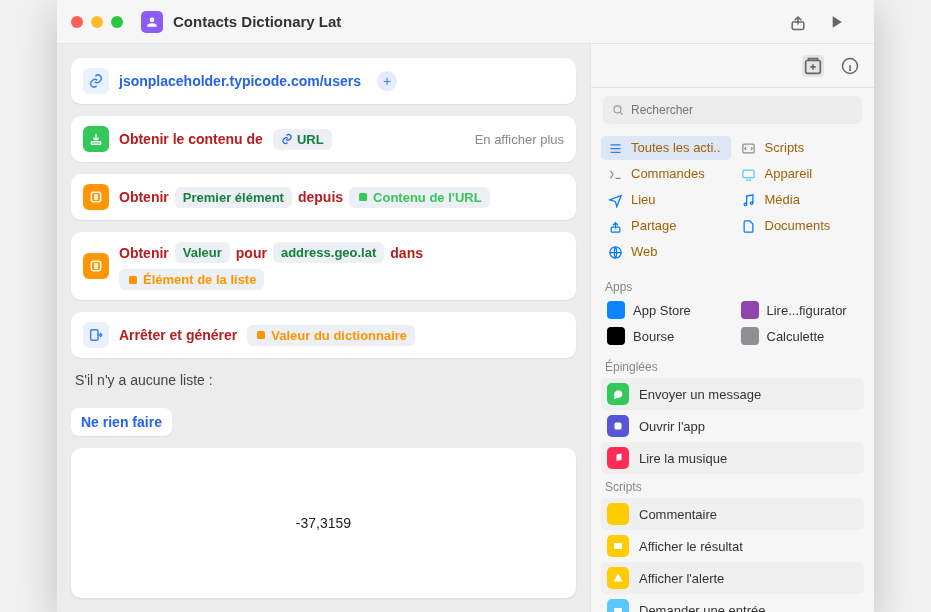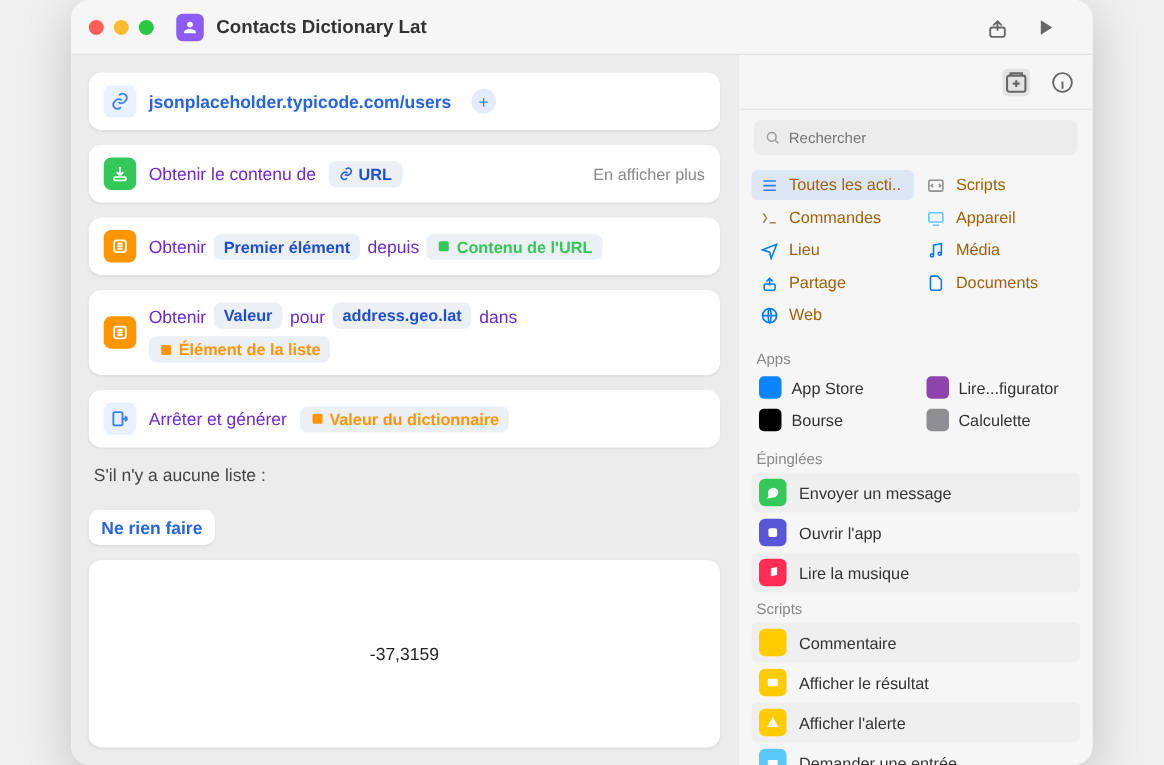--- a/index.html
+++ b/index.html
@@ -1,17 +1,17 @@
 <!DOCTYPE html>
 <html><head>
 <meta charset="utf-8">
 <style>
 * { margin: 0; padding: 0; box-sizing: border-box; font-family: -apple-system, BlinkMacSystemFont, "Segoe UI", Helvetica, Arial, sans-serif; -webkit-font-smoothing: antialiased; }
 body { background: #f0f0f0; display: flex; justify-content: center; align-items: center; min-height: 100vh; }
-.window { width: 817px; height: 612px; background: #ffffff; border-radius: 15px; box-shadow: 0 10px 40px rgba(0,0,0,0.2); overflow: hidden; display: flex; flex-direction: column; position: relative; }
+.window { width: 817px; height: 612px; background: #ffffff; border-radius: 2px; box-shadow: 0 10px 40px rgba(0,0,0,0.2); overflow: hidden; display: flex; flex-direction: column; position: relative; }
 .titlebar { height: 44px; display: flex; align-items: center; padding: 0 14px; background: #f6f6f6; border-bottom: 1px solid #e3e3e3; }
 .traffic { display: flex; gap: 8px; margin-right: 18px; }
 .tl { width: 12px; height: 12px; border-radius: 50%; }
 .tl.red { background: #ff5f57; }
 .tl.yellow { background: #febc2e; }
 .tl.green { background: #28c840; }
 .app-icon { width: 22px; height: 22px; border-radius: 5px; background: #8b5cf6; display: flex; align-items: center; justify-content: center; margin-right: 10px; }
 .app-icon svg { width: 14px; height: 14px; fill: white; }
 .title { font-weight: 600; font-size: 15px; color: #333; flex: 1; }
 .titlebar-right { display: flex; gap: 18px; align-items: center; margin-right: 14px; }
@@ -24,22 +24,22 @@
 .ci-blue { background: #eaf1ff; }
 .ci-blue svg { stroke: #3b82f6; }
 .ci-green { background: #34c759; }
 .ci-green svg { stroke: #fff; fill: none; }
 .ci-orange { background: #ff9500; }
 .ci-orange svg { stroke: #fff; fill: none; }
 .ci-blue2 { background: #e9f0fe; }
 .ci-blue2 svg { stroke: #3b82f6; fill: none; }
 .url-text { color: #2563eb; font-weight: 600; }
 .plus-circle { width: 20px; height: 20px; border-radius: 50%; background: #e4ecfb; display: flex; align-items: center; justify-content: center; color: #3b82f6; font-size: 14px; font-weight: 500; margin-left: 6px; }
-.bold { font-weight: 400; color: #6d28d9; }
-.token { background: #eceff3; border-radius: 6px; padding: 3px 8px; color: #1d4ed8; font-weight: 600; font-size: 13px; display: inline-flex; align-items: center; gap: 4px; }
+.bold { font-weight: 700; color: #b91c1c; }
+.token { background: #eceff3; border-radius: 6px; padding: 3px 8px; color: #15803d; font-weight: 600; font-size: 13px; display: inline-flex; align-items: center; gap: 4px; }
 .token.green-t { color: #34c759; }
 .token.orange-t { color: #ff9500; }
 .token-small-icon { width: 12px; height: 12px; display: inline-flex; }
 .show-more { margin-left: auto; color: #888; font-size: 13px; cursor: pointer; }
 .sub-text { color: #444; font-size: 14px; padding-left: 4px; margin-top: -2px; }
 .do-nothing { display: inline-block; background: #fff; border-radius: 8px; padding: 6px 10px; color: #2563eb; font-weight: 600; font-size: 14px; margin-top: 4px; box-shadow: 0 1px 2px rgba(0,0,0,0.06); }
 .output-card { background: #fff; border-radius: 10px; box-shadow: 0 1px 3px rgba(0,0,0,0.08); height: 190px; display: flex; align-items: center; justify-content: center; font-size: 14px; color: #222; }
 .sidebar { width: 284px; background: #f6f6f6; border-left: 1px solid #e3e3e3; display: flex; flex-direction: column; overflow: hidden; }
 
 .side-top { height: 44px; display: flex; align-items: center; justify-content: flex-end; padding: 0 14px; gap: 16px; border-bottom: 1px solid #e3e3e3; background: #f6f6f6; }

